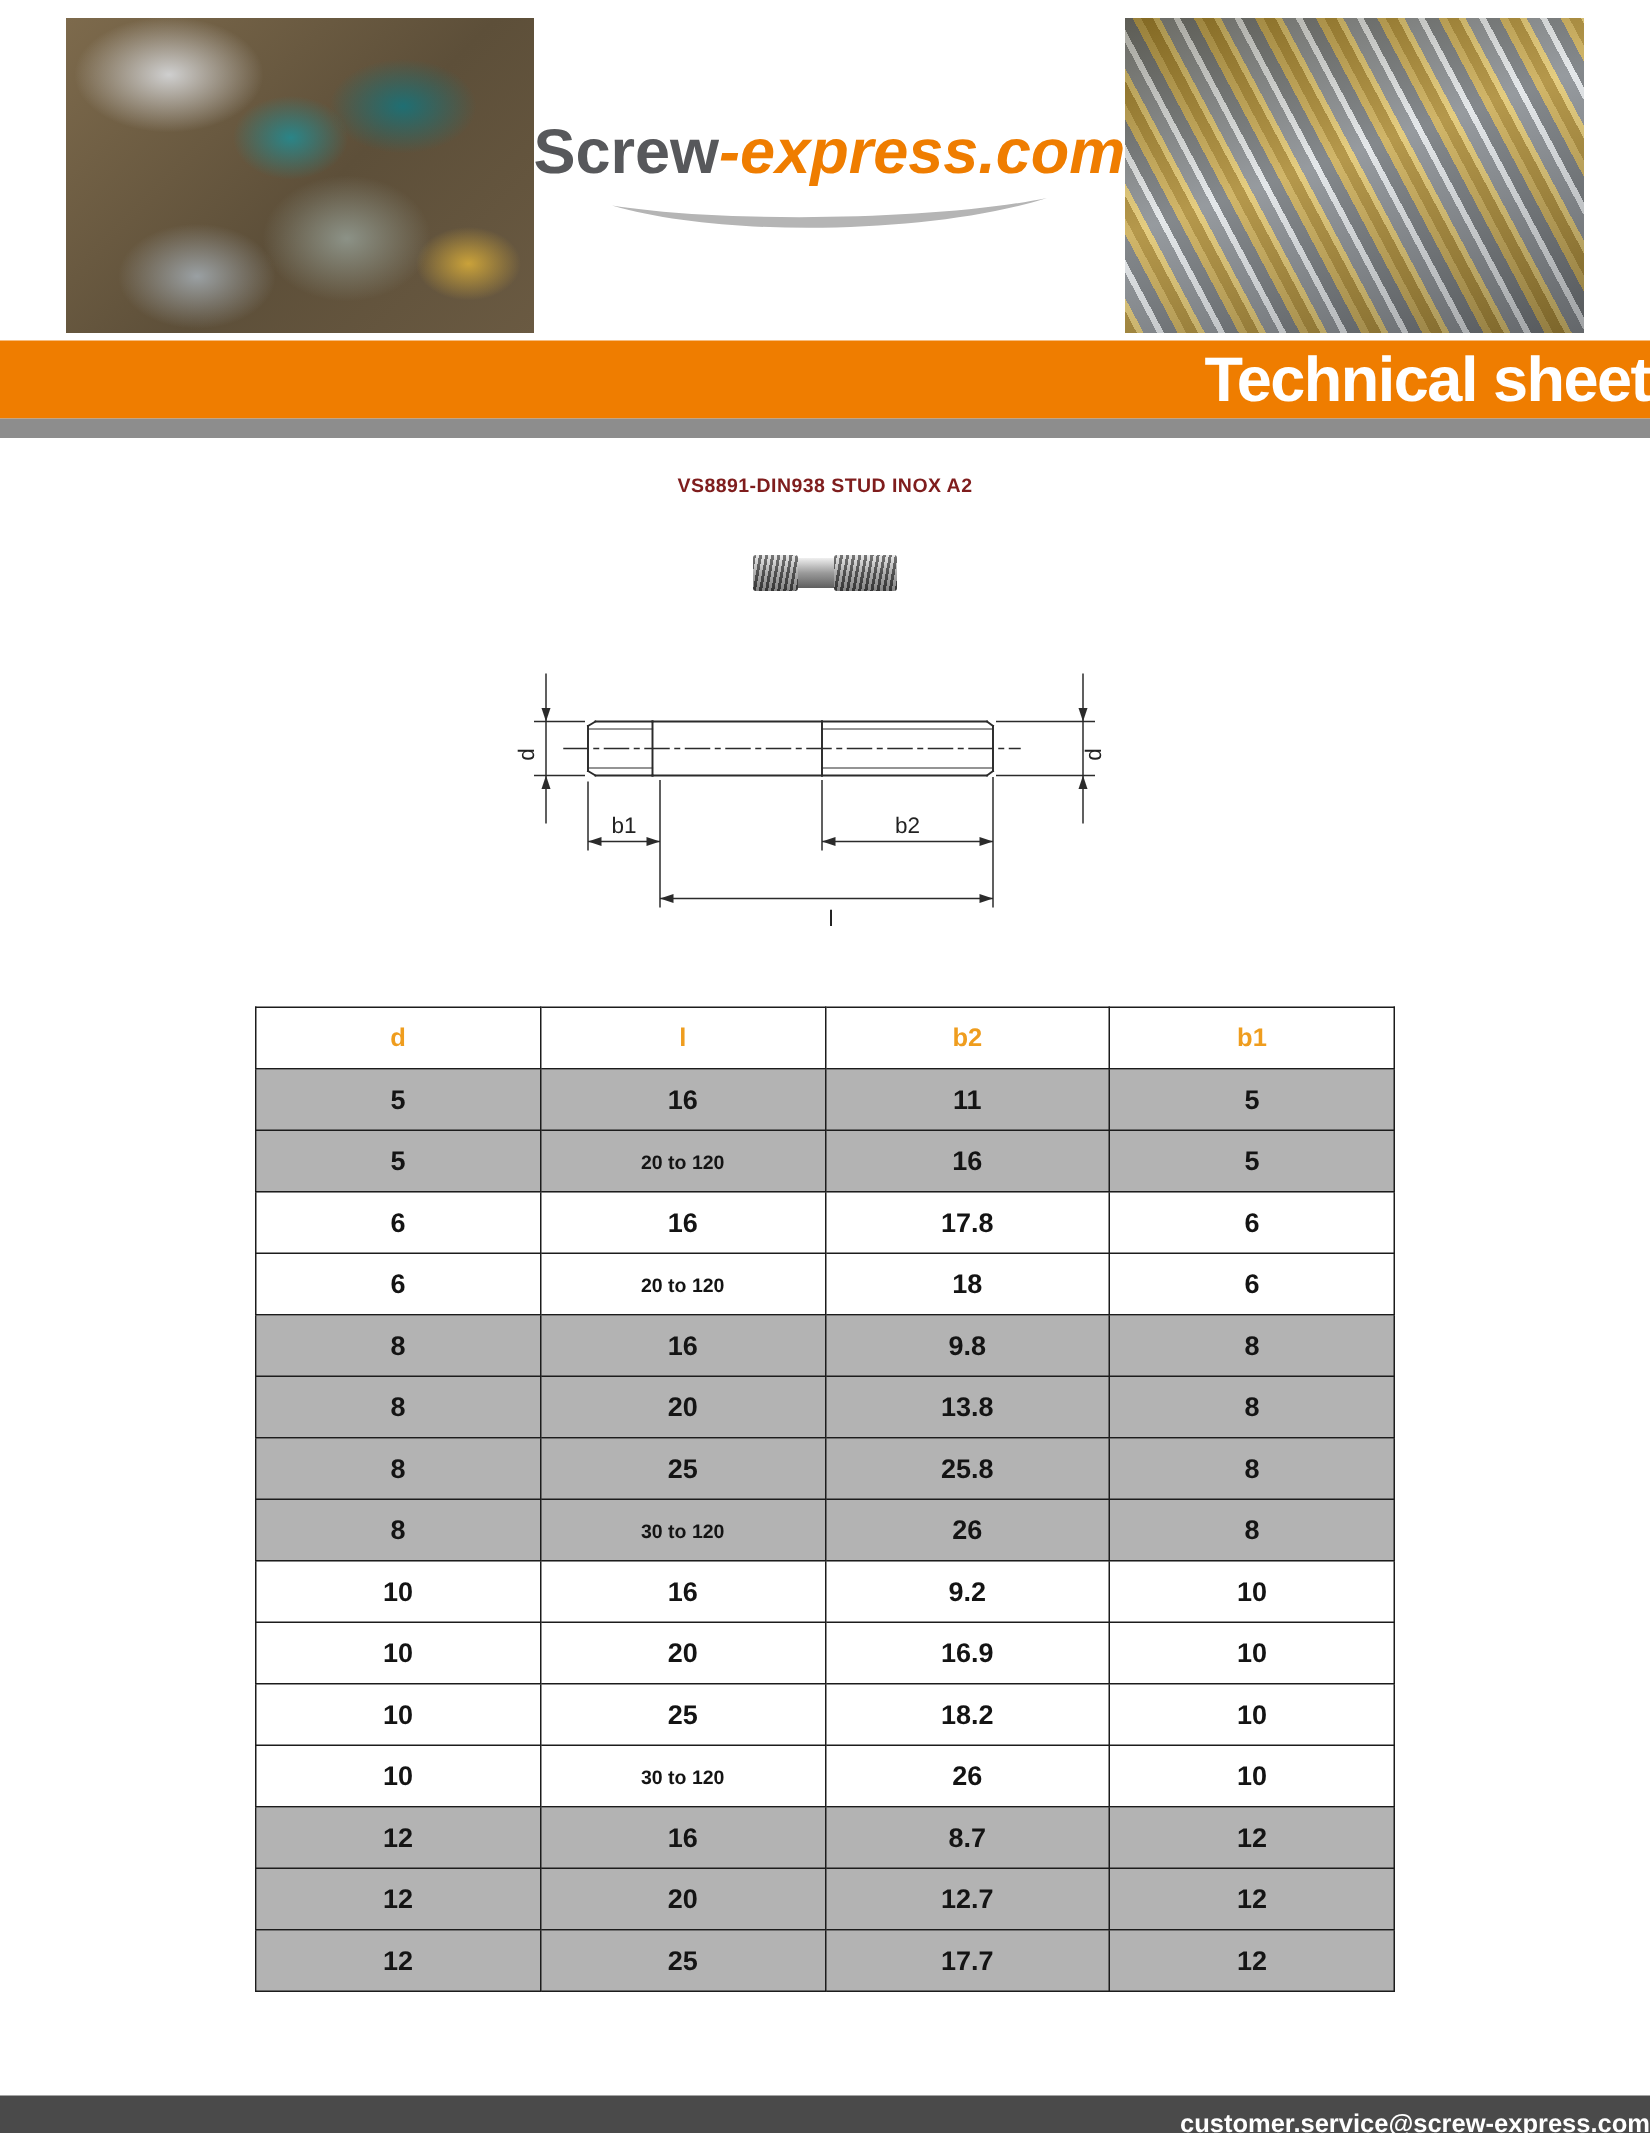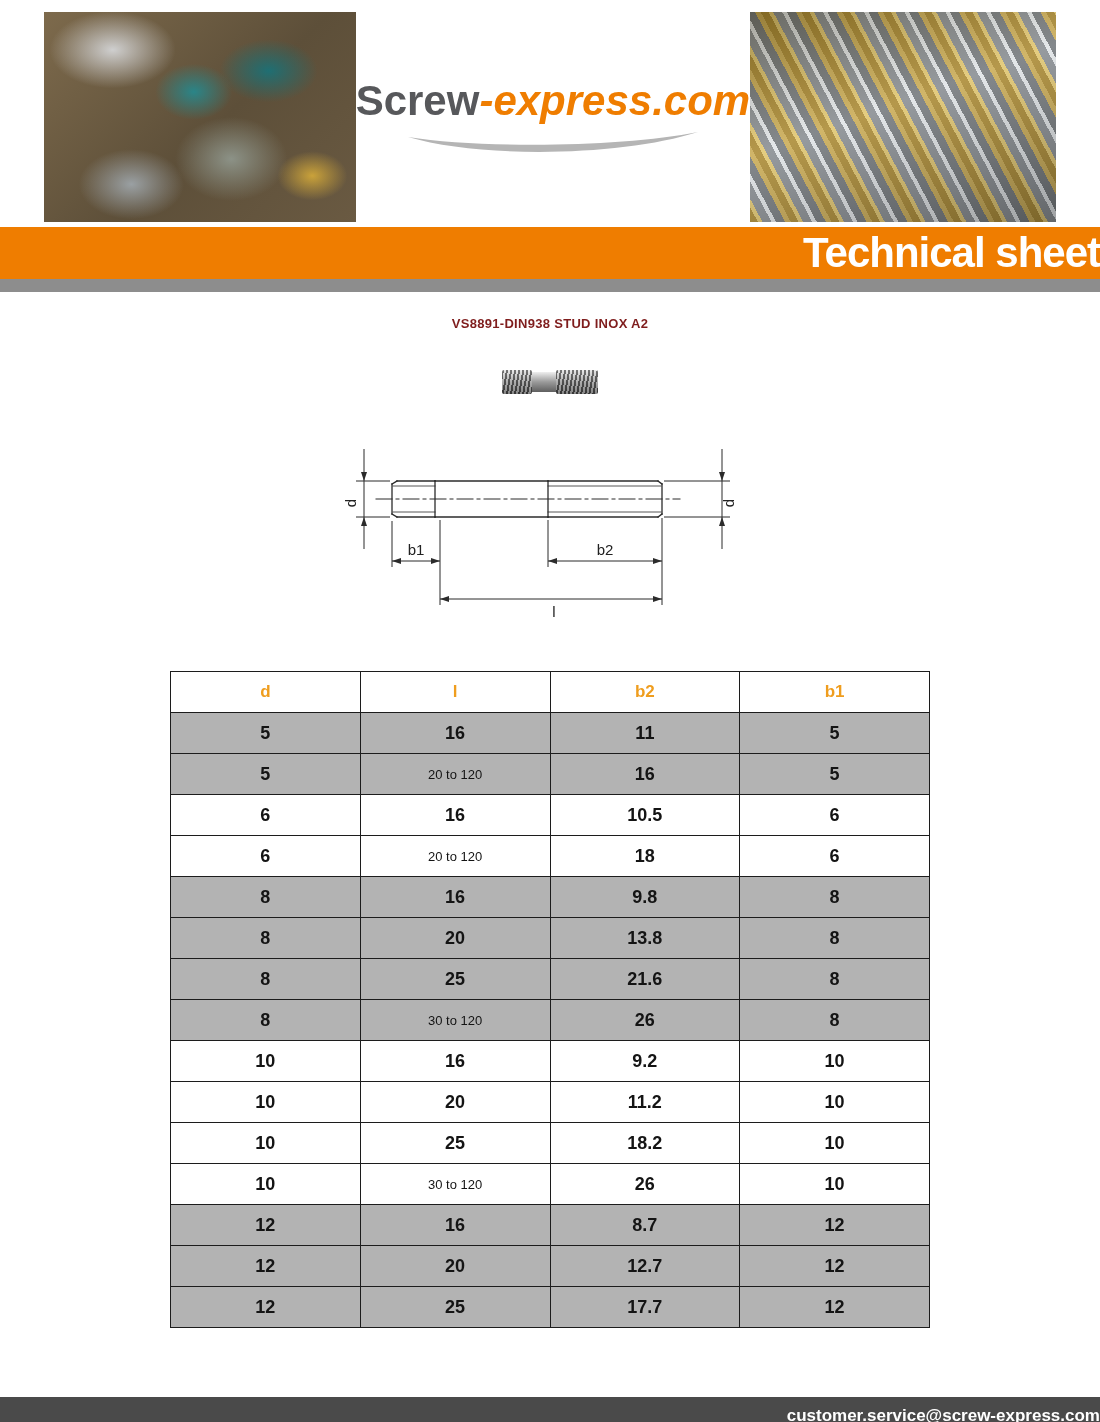--- a/index.html
+++ b/index.html
@@ -85,21 +85,21 @@
     width:760px; border-collapse:collapse; table-layout:fixed;
   }
   table.spec th, table.spec td {
     border:1px solid #1c1c1c; height:41px; text-align:center; vertical-align:middle;
   }
   table.spec th {
     background:#fff; color:#ef9d1e; font-size:17px; font-weight:bold;
   }
   table.spec td { background:#fff; color:#141414; font-size:18px; font-weight:bold; }
   table.spec tr.shaded td { background:#b3b3b3; }
-  table.spec td.range { font-size:13px; font-weight:400; }
+  table.spec td.range { font-size:13px; font-weight:700; }
 
   
   .footer {
     position:absolute; left:0; right:0; bottom:0; height:37px;
     background:#4a4a4a; display:flex; align-items:center; justify-content:flex-end;
   }
   .footer-email { color:#fff; font-weight:bold; font-size:17px; }
 
   svg text { font-family:"Liberation Sans", sans-serif; }
 </style>
@@ -226,21 +226,21 @@
           </tr>
           <tr class="shaded">
             <td>5</td>
             <td class="range">20 to 120</td>
             <td>16</td>
             <td>5</td>
           </tr>
           <tr>
             <td>6</td>
             <td>16</td>
-            <td>10.5</td>
+            <td>17.8</td>
             <td>6</td>
           </tr>
           <tr>
             <td>6</td>
             <td class="range">20 to 120</td>
             <td>18</td>
             <td>6</td>
           </tr>
           <tr class="shaded">
             <td>8</td>
@@ -250,39 +250,39 @@
           </tr>
           <tr class="shaded">
             <td>8</td>
             <td>20</td>
             <td>13.8</td>
             <td>8</td>
           </tr>
           <tr class="shaded">
             <td>8</td>
             <td>25</td>
-            <td>21.6</td>
+            <td>25.8</td>
             <td>8</td>
           </tr>
           <tr class="shaded">
             <td>8</td>
             <td class="range">30 to 120</td>
             <td>26</td>
             <td>8</td>
           </tr>
           <tr>
             <td>10</td>
             <td>16</td>
             <td>9.2</td>
             <td>10</td>
           </tr>
           <tr>
             <td>10</td>
             <td>20</td>
-            <td>11.2</td>
+            <td>16.9</td>
             <td>10</td>
           </tr>
           <tr>
             <td>10</td>
             <td>25</td>
             <td>18.2</td>
             <td>10</td>
           </tr>
           <tr>
             <td>10</td>

